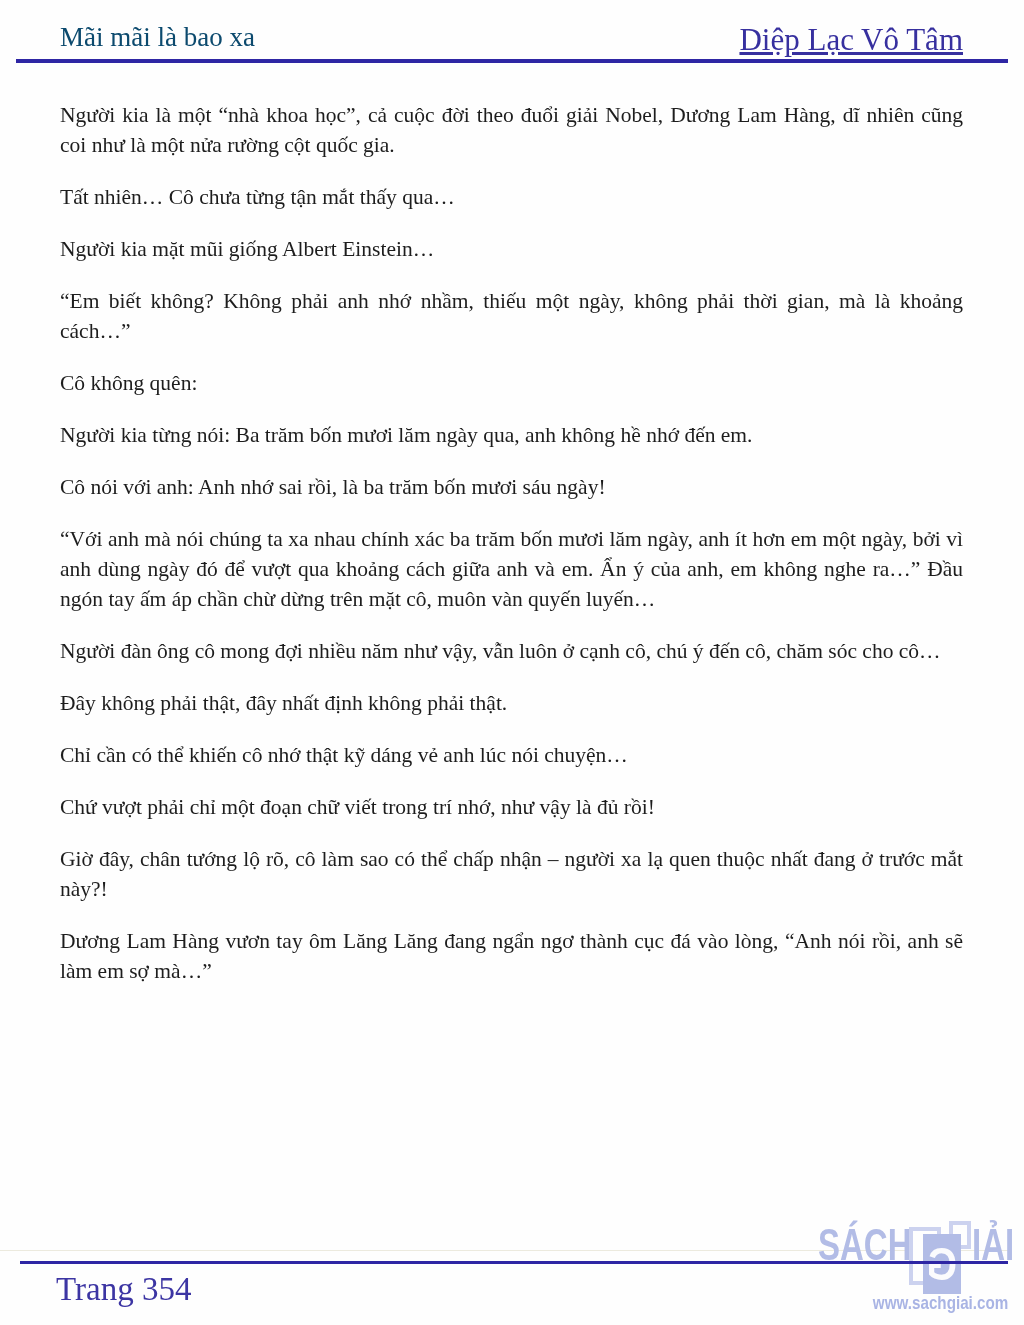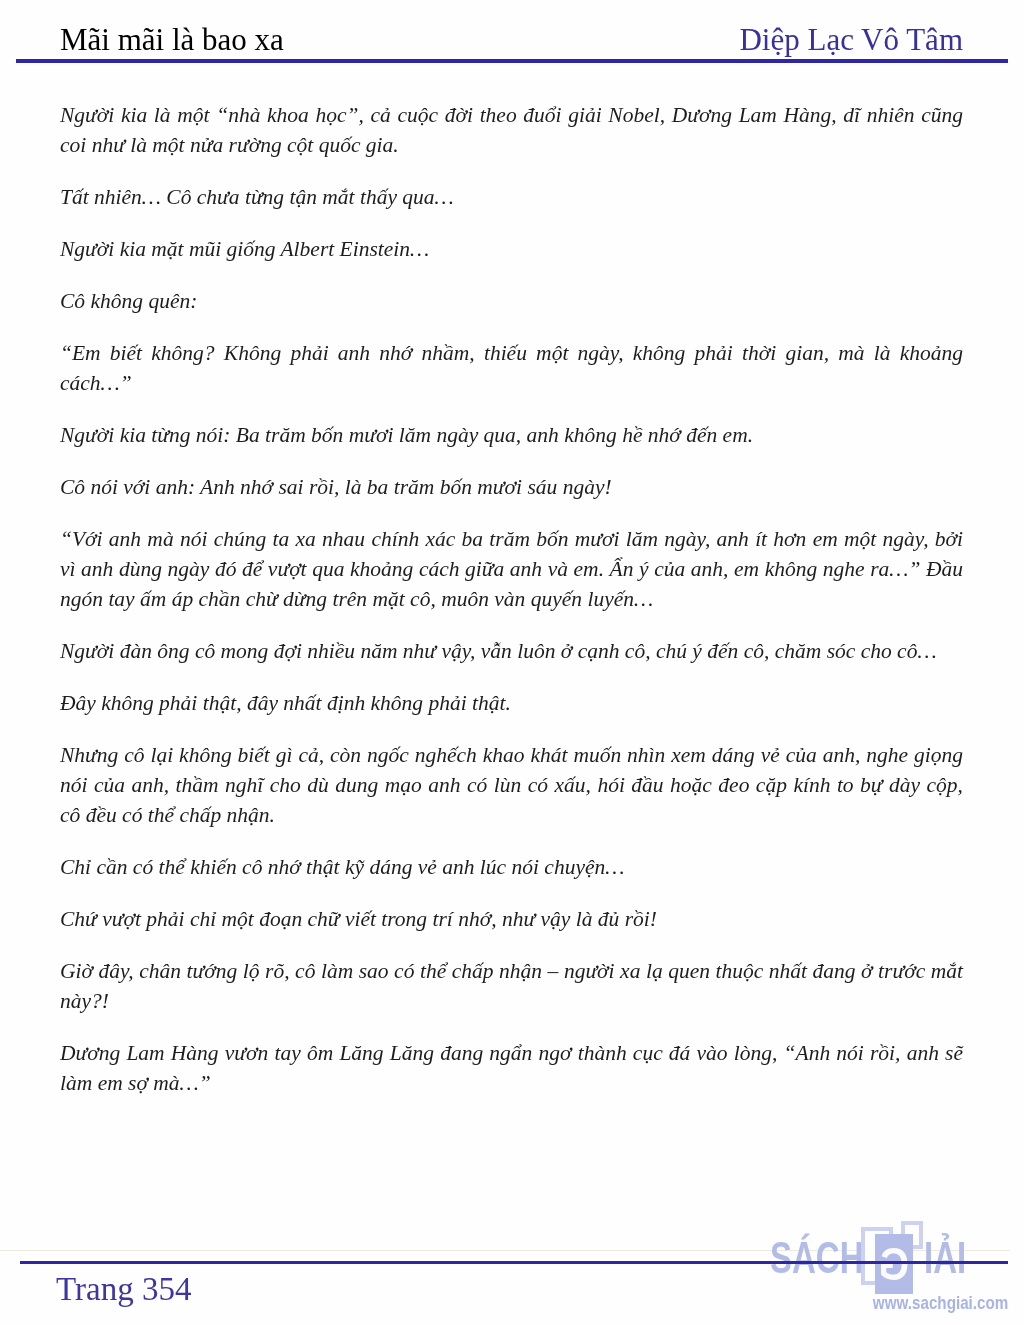--- a/index.html
+++ b/index.html
@@ -8,57 +8,57 @@
     width:1024px; height:1325px;
     background:#fefefe;
     overflow:hidden;
     font-family:"Liberation Serif","DejaVu Serif",serif;
     color:#1d1d1d;
   }
 
   
   .header-title {
     position:absolute; top:22px; left:60px;
-    font-size:31px; color:#000000; white-space:nowrap;
+    font-size:27px; color:#0c4a6e; white-space:nowrap;
   }
   .header-author {
     position:absolute; top:22px; right:61px;
-    font-size:31px; color:#37309f; white-space:nowrap;
+    font-size:31px; color:#37309f; white-space:nowrap;text-decoration:underline;
   }
   .header-rule {
     position:absolute; top:59px; left:16px; width:992px; height:4px;
     background:#2e26a4;
   }
 
   
   .content {
     position:absolute; top:100px; left:60px; width:903px;
     text-align:justify;
     font-size:21.5px; line-height:30px;
   }
-  .content p { margin:0 0 22px 0;font-style:italic; }
+  .content p { margin:0 0 22px 0; }
 
   
   .footer-hairline {
     position:absolute; top:1250px; left:0; width:1010px; height:1px;
     background:#eceade;
   }
   .footer-rule {
     position:absolute; top:1261px; left:20px; width:988px; height:3px;
     background:#2e26a4; z-index:3;
   }
   .page-number {
     position:absolute; top:1271px; left:56px;
     font-size:33px; color:#3c35a3; white-space:nowrap;
   }
 
   
   .logo {
-    position:absolute; top:1221px; left:770px; height:74px;
-    display:flex; align-items:center;
+    position:absolute; top:1221px; left:818px; height:74px;
+    display:flex; align-items:flex-start;
     color:#b2bce6;
     font-family:"Liberation Sans",sans-serif; font-weight:bold;
     z-index:1;
     text-decoration:underline;
   }
   .lt-outer { display:inline-block; overflow:visible; height:48px; }
   .lt-outer.left  { width:88px; }
   .lt-outer.right { width:44px; }
   .lt-inner {
     display:inline-block; font-size:44px; line-height:48px;
@@ -99,28 +99,27 @@
 <div class="page">
 
   <div class="header-title">Mãi mãi là bao xa</div>
   <div class="header-author">Diệp Lạc Vô Tâm</div>
   <div class="header-rule"></div>
 
   <div class="content">
       <p>Người kia là một “nhà khoa học”, cả cuộc đời theo đuổi giải Nobel, Dương Lam Hàng, dĩ nhiên cũng coi như là một nửa rường cột quốc gia.</p>
       <p>Tất nhiên… Cô chưa từng tận mắt thấy qua…</p>
       <p>Người kia mặt mũi giống Albert Einstein…</p>
+      <p>“Em biết không? Không phải anh nhớ nhầm, thiếu một ngày, không phải thời gian, mà là khoảng cách…”</p>
       <p>Cô không quên:</p>
-      <p>“Em biết không? Không phải anh nhớ nhầm, thiếu một ngày, không phải thời gian, mà là khoảng cách…”</p>
       <p>Người kia từng nói: Ba trăm bốn mươi lăm ngày qua, anh không hề nhớ đến em.</p>
       <p>Cô nói với anh: Anh nhớ sai rồi, là ba trăm bốn mươi sáu ngày!</p>
       <p>“Với anh mà nói chúng ta xa nhau chính xác ba trăm bốn mươi lăm ngày, anh ít hơn em một ngày, bởi vì anh dùng ngày đó để vượt qua khoảng cách giữa anh và em. Ẩn ý của anh, em không nghe ra…” Đầu ngón tay ấm áp chần chừ dừng trên mặt cô, muôn vàn quyến luyến…</p>
       <p>Người đàn ông cô mong đợi nhiều năm như vậy, vẫn luôn ở cạnh cô, chú ý đến cô, chăm sóc cho cô…</p>
       <p>Đây không phải thật, đây nhất định không phải thật.</p>
-      <p>Nhưng cô lại không biết gì cả, còn ngốc nghếch khao khát muốn nhìn xem dáng vẻ của anh, nghe giọng nói của anh, thầm nghĩ cho dù dung mạo anh có lùn có xấu, hói đầu hoặc đeo cặp kính to bự dày cộp, cô đều có thể chấp nhận.</p>
       <p>Chỉ cần có thể khiến cô nhớ thật kỹ dáng vẻ anh lúc nói chuyện…</p>
       <p>Chứ vượt phải chỉ một đoạn chữ viết trong trí nhớ, như vậy là đủ rồi!</p>
       <p>Giờ đây, chân tướng lộ rõ, cô làm sao có thể chấp nhận – người xa lạ quen thuộc nhất đang ở trước mắt này?!</p>
       <p>Dương Lam Hàng vươn tay ôm Lăng Lăng đang ngẩn ngơ thành cục đá vào lòng, “Anh nói rồi, anh sẽ làm em sợ mà…”</p>
     </div>
 
   <div class="footer-hairline"></div>
   <div class="footer-rule"></div>
   <div class="page-number">Trang 354</div>
 

